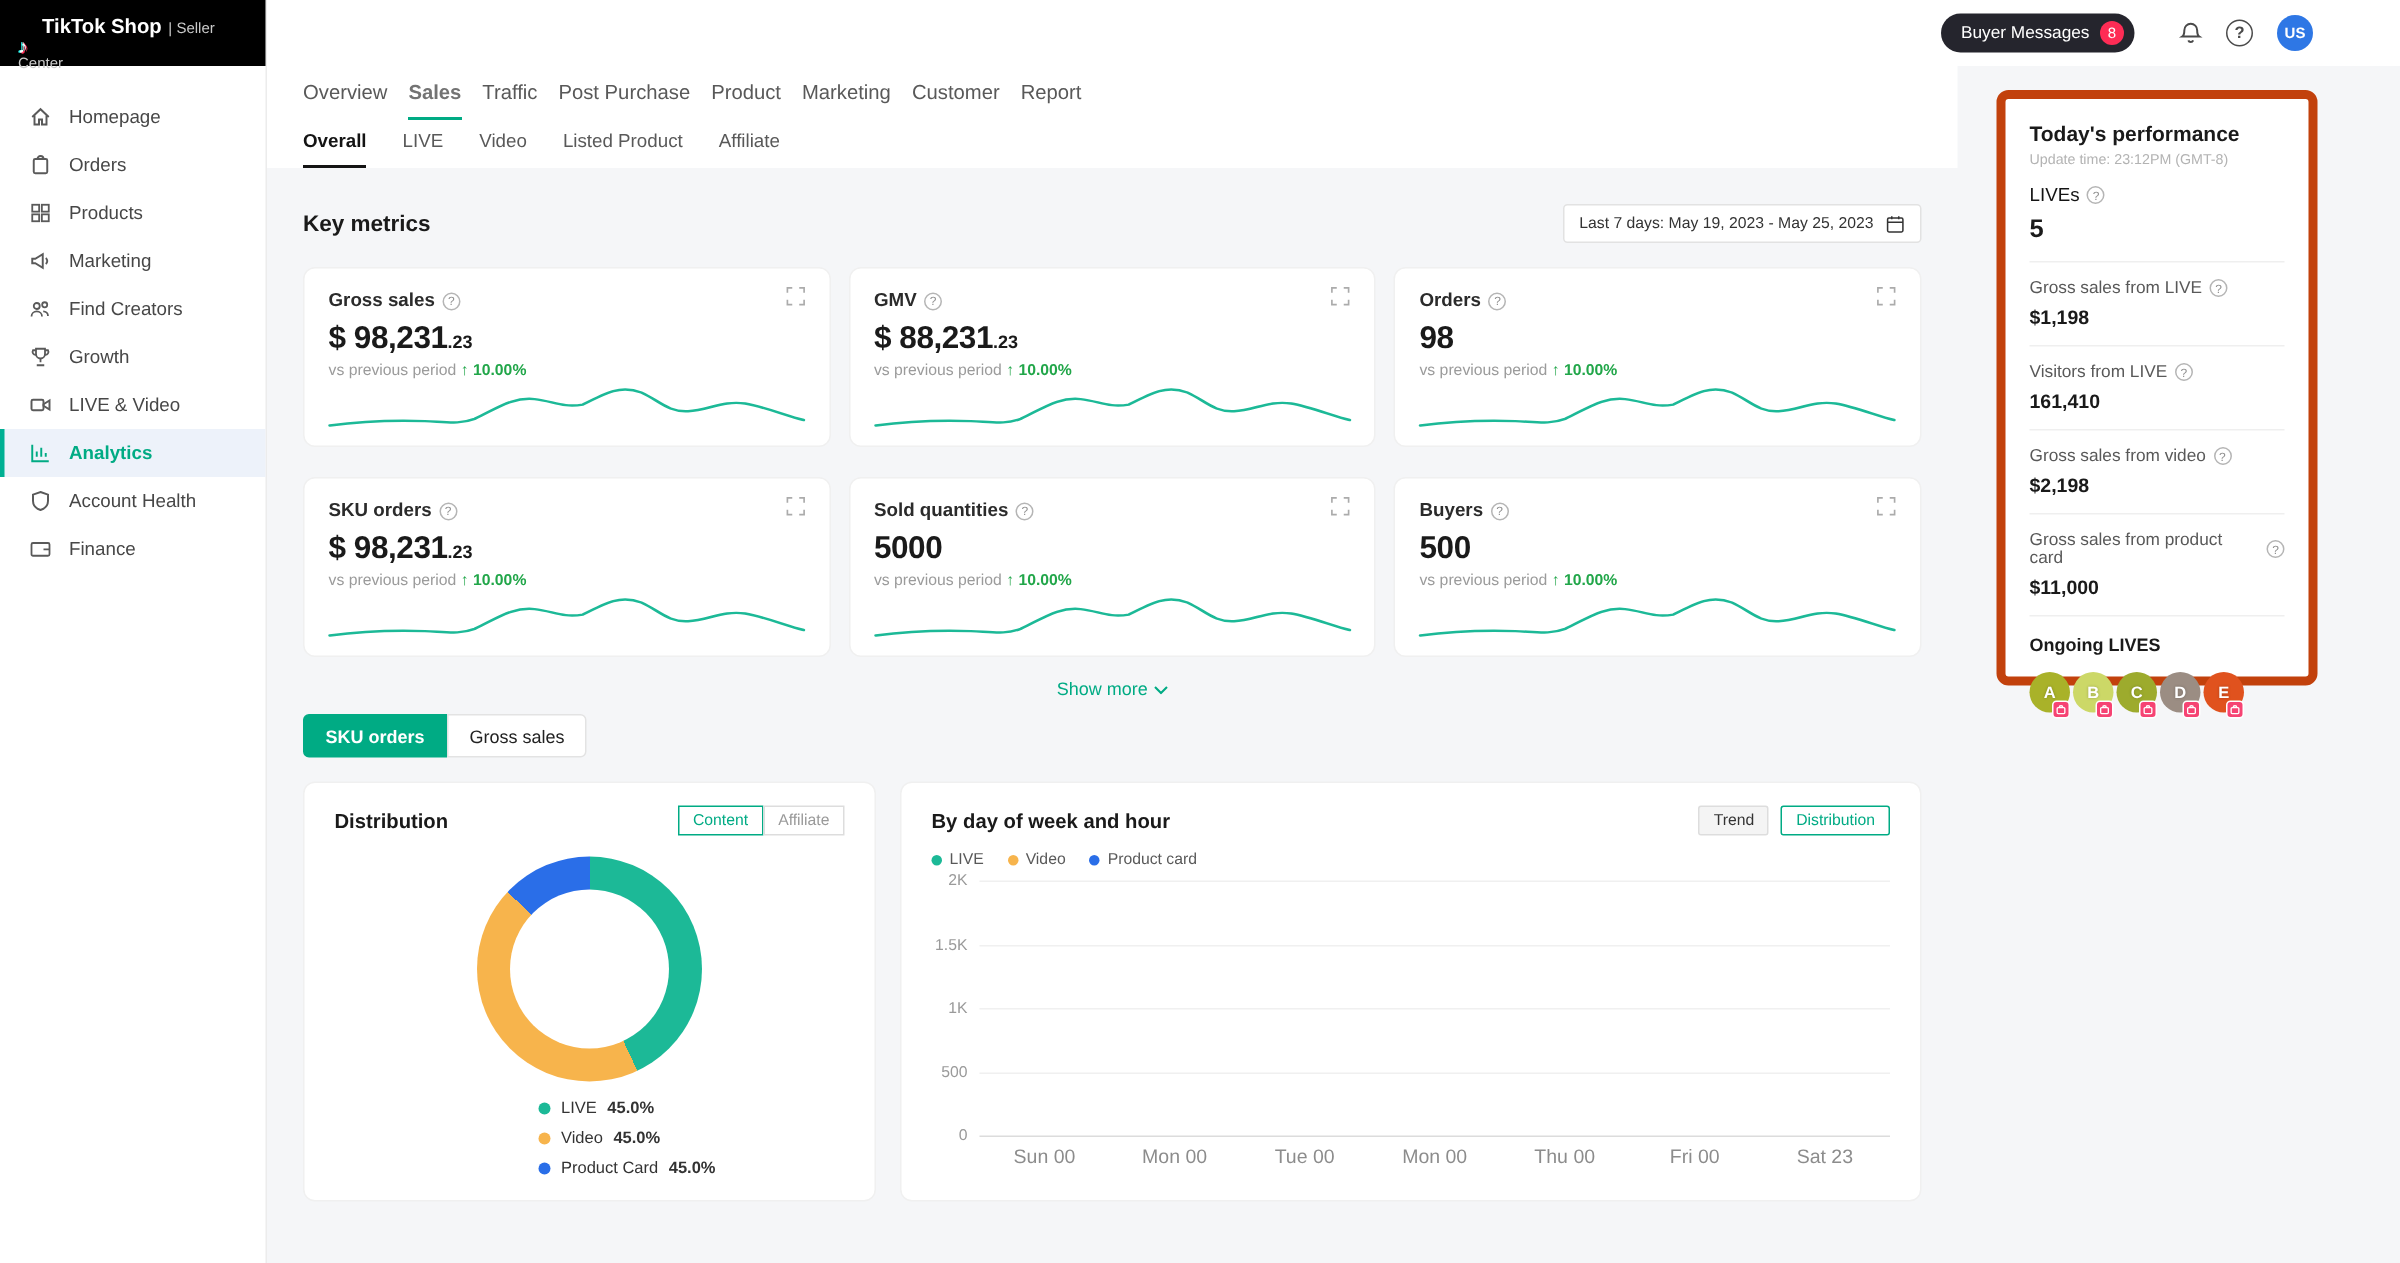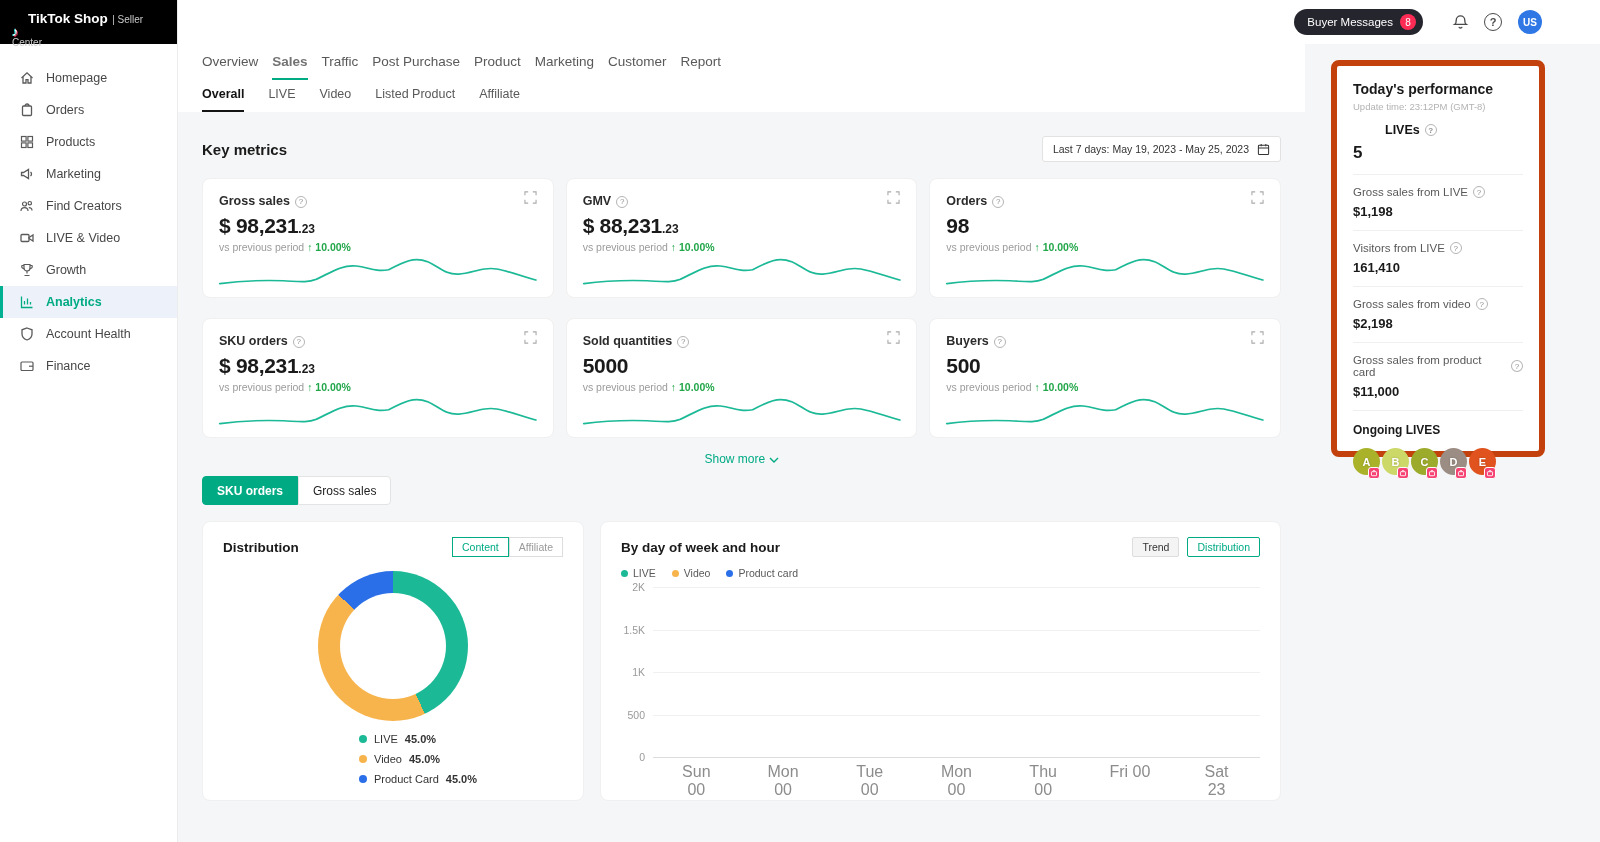--- a/index.html
+++ b/index.html
@@ -99,29 +99,29 @@
   .chart { display:flex; margin-top:8px;align-items:flex-end; }
   .yaxis { width:32px; position:relative; height:170px; flex-shrink:0; }
   .yaxis span { position:absolute; right:8px; font-size:10.5px; color:#9a9a9a; transform:translateY(-50%); }
   .plot { flex:1; position:relative; height:170px; }
   .gridline { position:absolute; left:0; right:0; height:1px; background:#f0f0f0; }
   .gridline.base { background:#dcdcdc; }
   .bars { position:absolute; inset:0; display:flex; justify-content:space-around; align-items:flex-end; }
   .bar-stack { width:46px; display:flex; flex-direction:column-reverse; cursor:pointer; }
   .bar-seg { width:100%; }
   .xlabels { display:flex; justify-content:space-around; margin:6px 0 0 32px; }
-  .xlabels span { font-size:16px; color:#8c8c8c; width:46px; text-align:center; }
+  .xlabels span { font-size:13px; color:#8c8c8c; width:46px; text-align:center; }
 
   
   .today-panel { width:214px; flex-shrink:0; margin:16px 55px 0 26px; background:#fff; border:6px solid #c2410c; border-radius:8px; padding:15px 16px; height:397px; }
   .tp-title { font-size:14px; font-weight:bold; }
   .tp-update { font-size:9.5px; color:#b3b3b3; margin-top:4px; }
   .tp-stat { padding-top:11px; }
   .tp-label { font-size:11.5px; color:#595959; display:flex; align-items:center; gap:5px; }
-  .tp-stat.lg .tp-label { font-size:12.5px; color:#141414; font-weight:bold;margin-left:32px; }
+  .tp-stat.lg .tp-label { font-size:12.5px; color:#141414; font-weight:normal; }
   .tp-value { font-size:13px; font-weight:bold; margin-top:6px; }
   .tp-stat.lg .tp-value { font-size:17px; }
   .tp-div { border-bottom:1px solid #efefef; margin-top:11px; }
   .tp-ongoing { font-size:12px; font-weight:bold; margin-top:12px; }
   .avatars { display:flex; margin-top:11px; }
   .av { width:27px; height:27px; border-radius:50%; color:#fff; font-size:11px; font-weight:bold; display:flex; align-items:center; justify-content:center; position:relative; margin-right:2px; text-shadow:0 0 2px rgba(0,0,0,.25); cursor:pointer; }
   .av-badge { position:absolute; bottom:-4px; right:0px; width:12px; height:12px; background:#f64373; border:1.5px solid #fff; border-radius:3px; display:flex; align-items:center; justify-content:center; }
   .av-badge svg { width:8px; height:8px; }
 </style>
 </head>
@@ -190,39 +190,39 @@
                 <path d="M2 13c0-2 1.6-3.4 3.5-3.4S9 11 9 13"></path>
                 <path d="M9.8 9.6c1.9 0 3.2 1.3 3.2 3"></path>
               </g>
             </svg>
           </span>
           <span>Find Creators</span>
         </div>
         <div class="side-item">
           <span class="sicon">
             <svg viewBox="0 0 16 16">
-              <g fill="none" stroke="currentColor" stroke-width="1.3">
-                <rect x="2" y="4.5" width="8" height="7" rx="1"></rect>
-                <path d="M10 7.5 14 5v6l-4-2.5z"></path>
-              </g>
-            </svg>
-          </span>
-          <span>LIVE &amp; Video</span>
-        </div>
-        <div class="side-item">
-          <span class="sicon">
-            <svg viewBox="0 0 16 16">
               <g fill="none" stroke="currentColor" stroke-width="1.2">
                 <path d="M5 2.5h6v3.5a3 3 0 0 1-6 0z"></path>
                 <path d="M5 3.5H3a2 2 0 0 0 2 3M11 3.5h2a2 2 0 0 1-2 3"></path>
                 <path d="M8 9v2.5M5.5 13.5h5"></path>
               </g>
             </svg>
           </span>
           <span>Growth</span>
+        </div>
+        <div class="side-item">
+          <span class="sicon">
+            <svg viewBox="0 0 16 16">
+              <g fill="none" stroke="currentColor" stroke-width="1.3">
+                <rect x="2" y="4.5" width="8" height="7" rx="1"></rect>
+                <path d="M10 7.5 14 5v6l-4-2.5z"></path>
+              </g>
+            </svg>
+          </span>
+          <span>LIVE &amp; Video</span>
         </div>
         <div class="side-item active">
           <span class="sicon">
             <svg viewBox="0 0 16 16">
               <g fill="none" stroke="currentColor" stroke-width="1.3">
                 <path d="M2.5 2.5v11h11"></path>
                 <path d="M5.5 10.5V7M8.5 10.5V4.5M11.5 10.5V8"></path>
               </g>
             </svg>
           </span>

